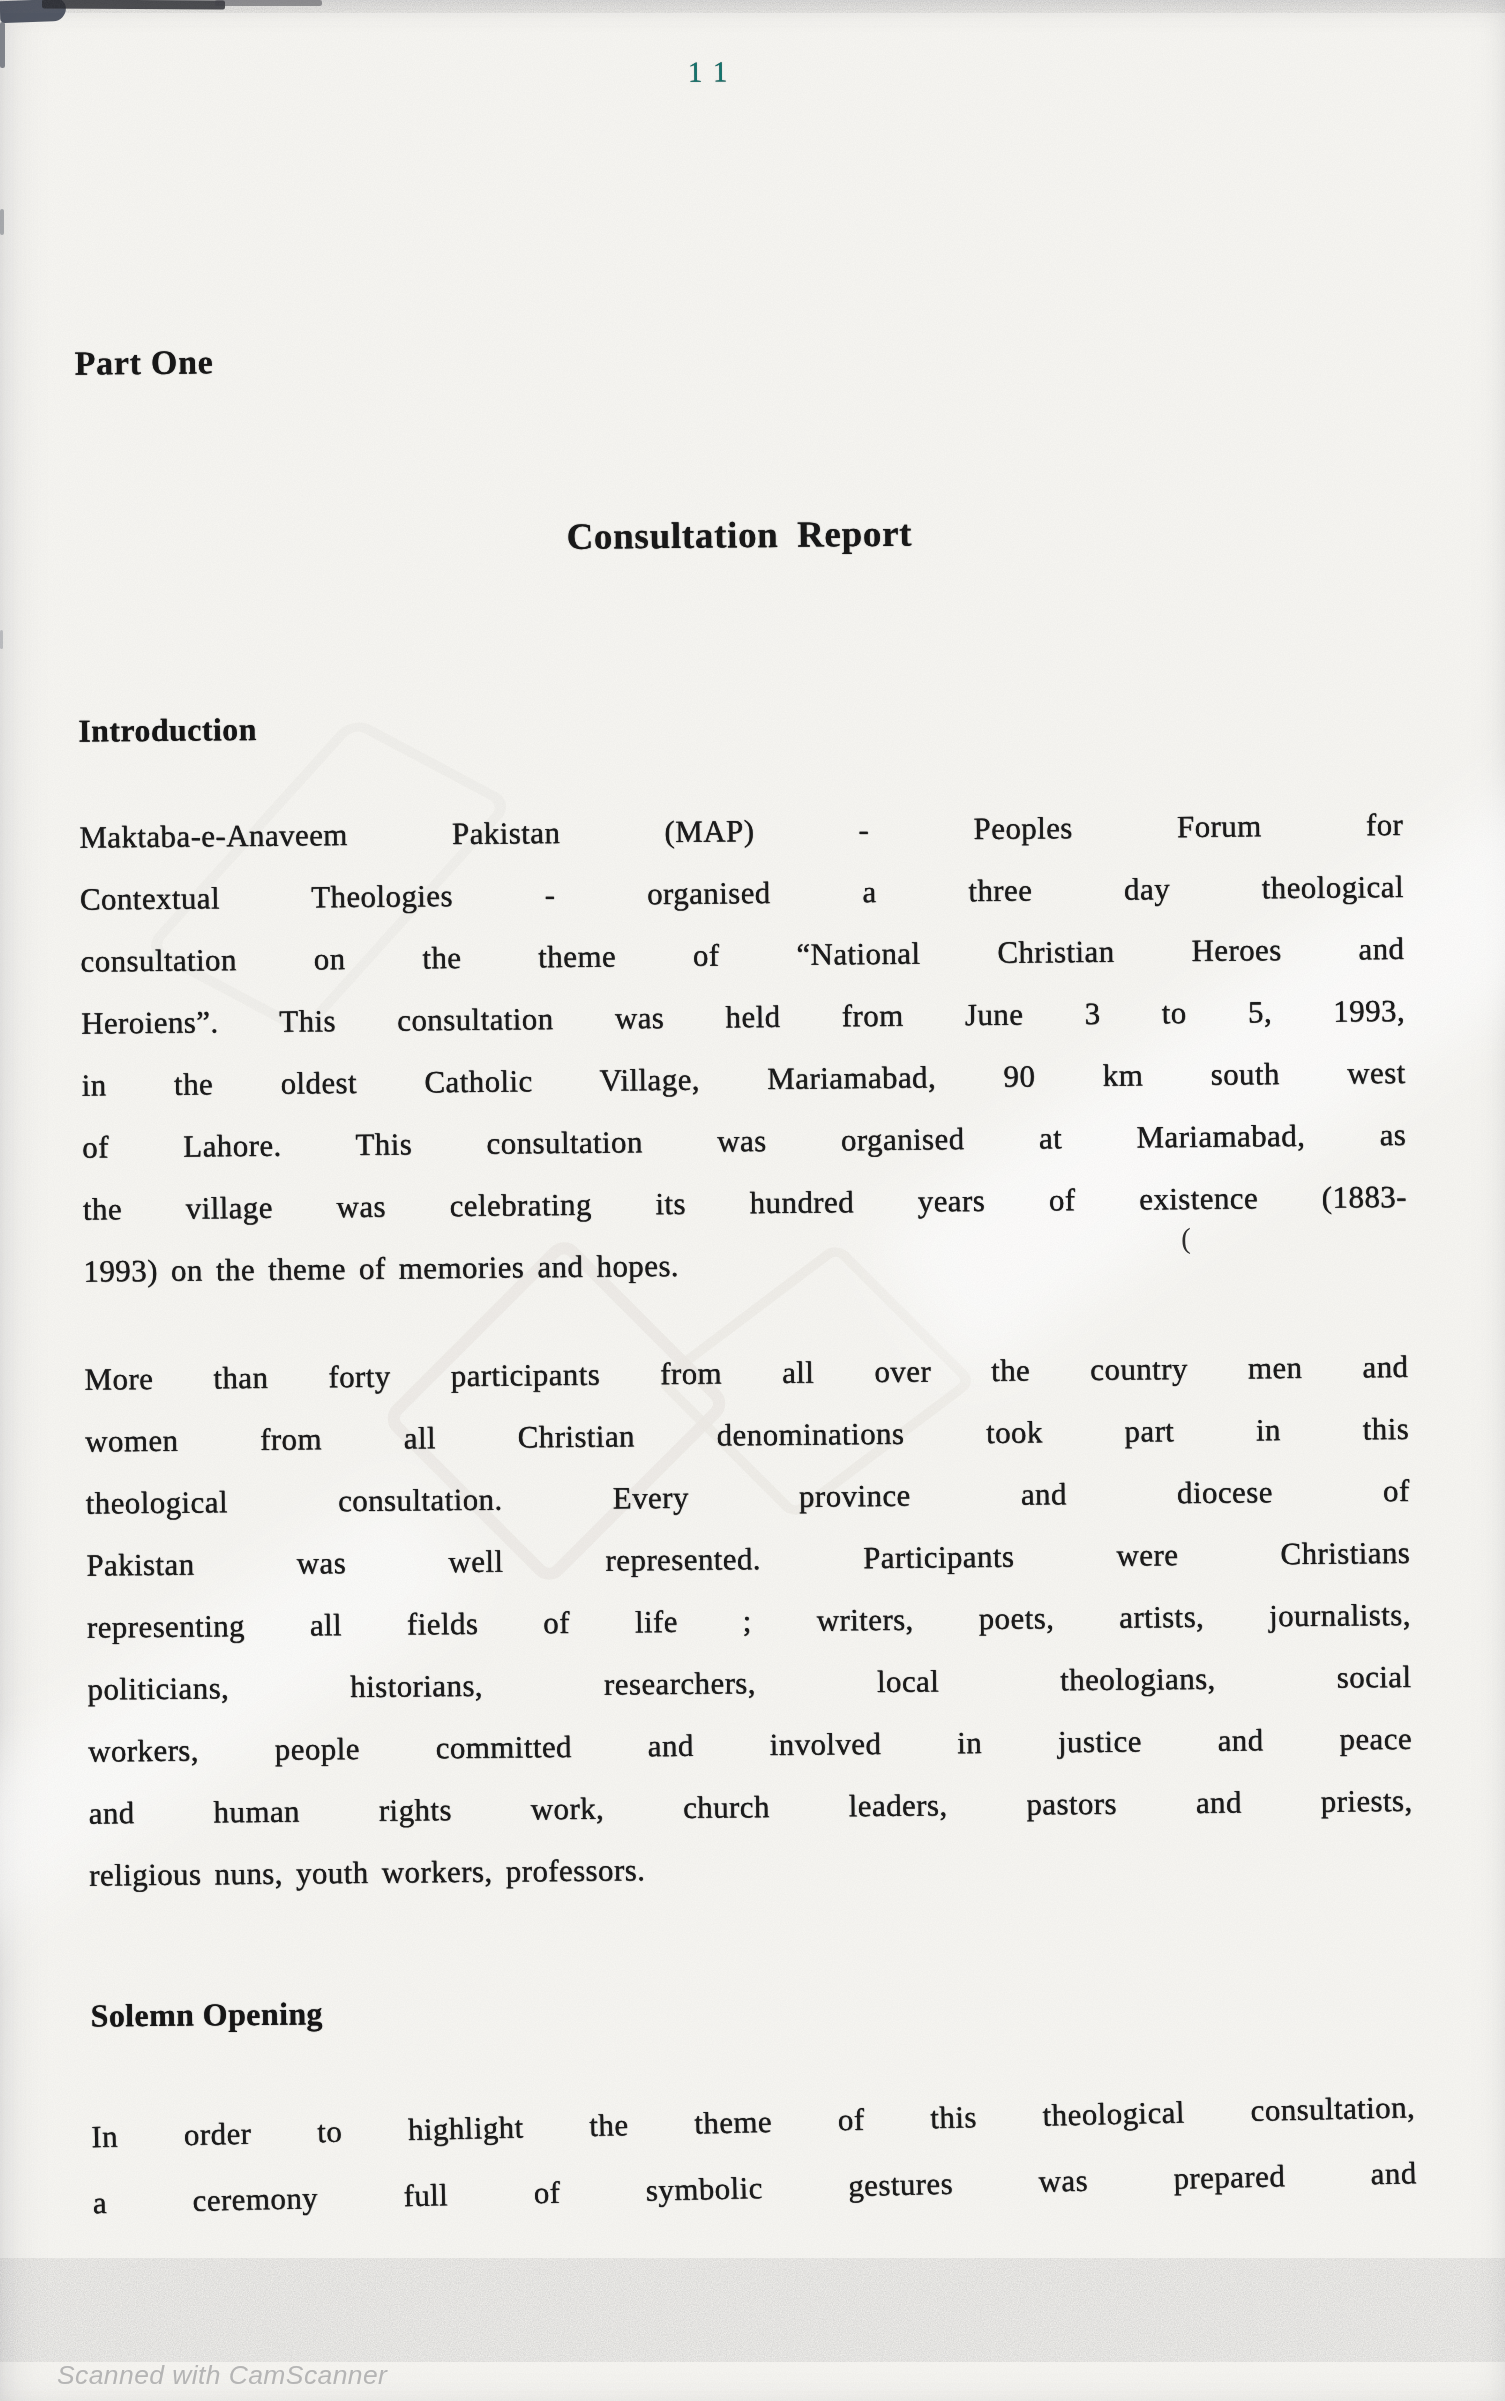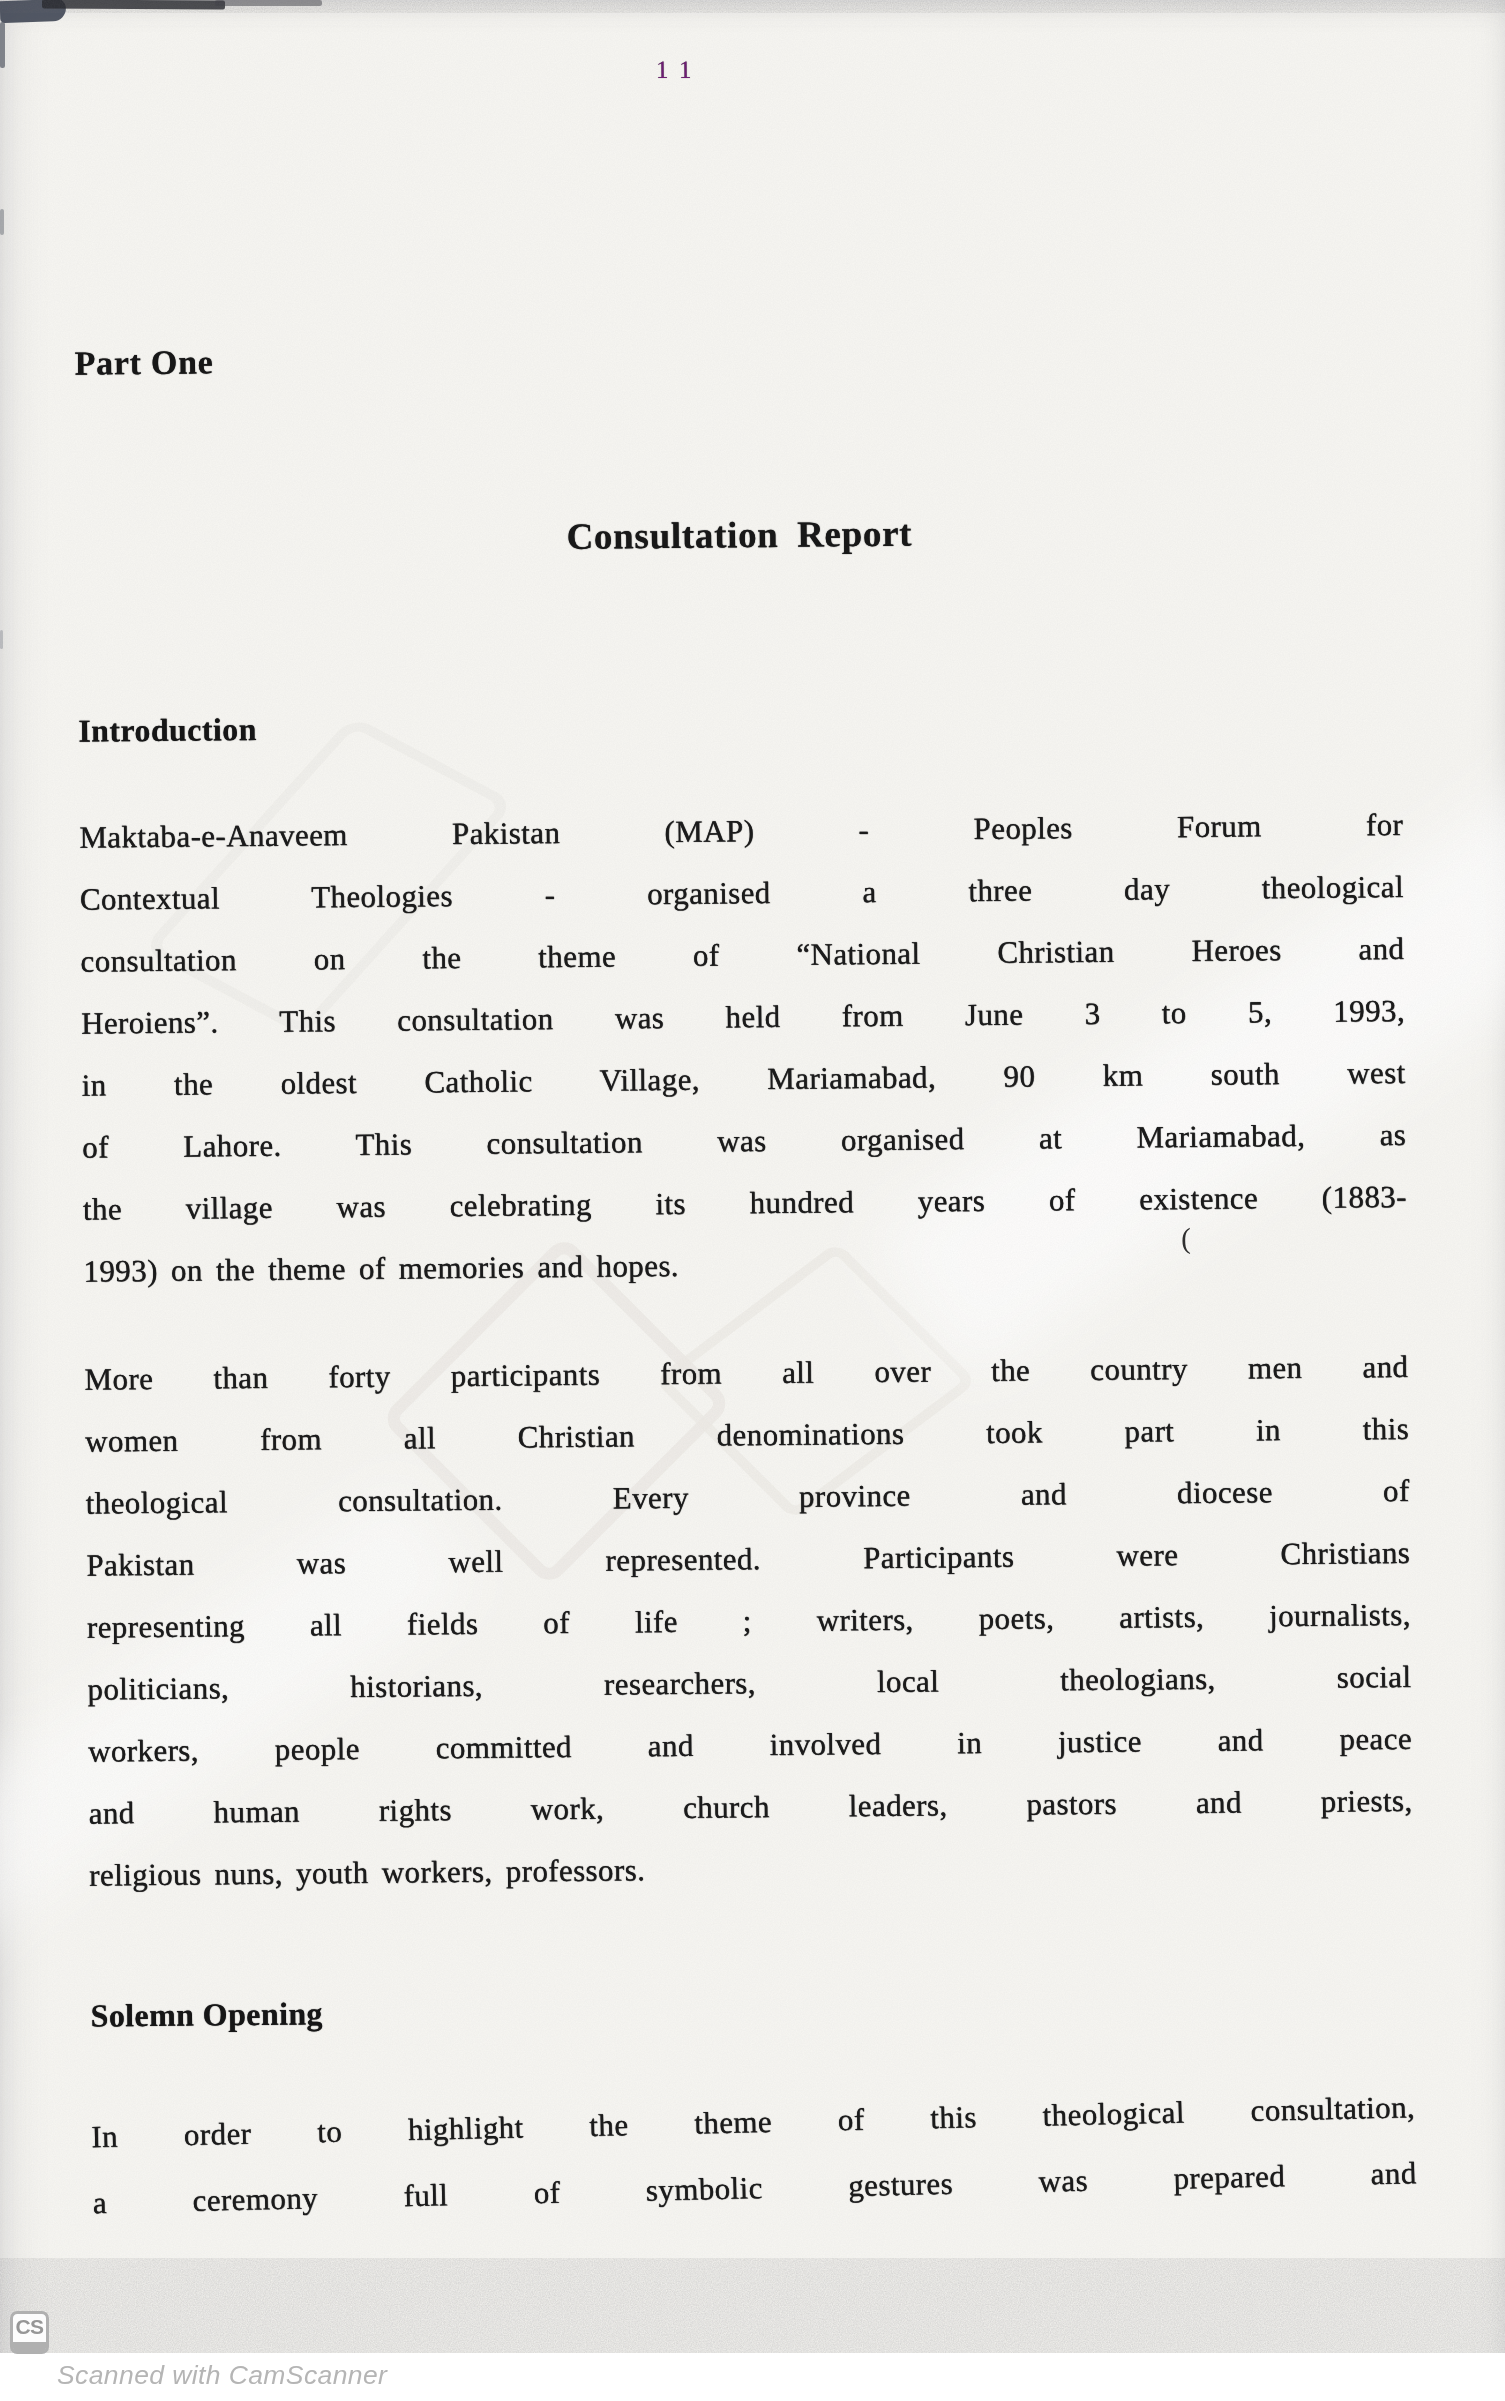--- a/index.html
+++ b/index.html
@@ -23,21 +23,21 @@
   .edge2{position:absolute;left:0;top:209px;width:3.6px;height:26px;background:#6a7078;opacity:.5;border-radius:2.1px;}
   .edge3{position:absolute;left:0;top:630px;width:2.9px;height:18.6px;background:#8a8f96;opacity:.45;border-radius:2.1px;}
   .wm{position:absolute;pointer-events:none;}
   .wm1{left:437px;top:1281px;width:215px;height:236px;border:12px solid #eceae5;transform:rotate(45deg);border-radius:18.6px;opacity:.8;}
   .wm2{left:716px;top:1267px;width:179px;height:208px;border:10.7px solid #edebe6;transform:rotate(45deg) skewX(-8deg);border-radius:15.7px;opacity:.75;}
   .wm3{left:236px;top:723px;width:165px;height:286px;border:10px solid #eeece8;transform:rotate(28deg) skewX(-14deg);border-radius:21.5px;opacity:.65;}
   .glare1{position:absolute;left:823px;top:916px;width:1074px;height:172px;background:rgba(255,255,255,.7);transform:rotate(-35deg);filter:blur(30px);}
   .glare2{position:absolute;left:-179px;top:1661px;width:680px;height:136px;background:rgba(255,255,255,.55);transform:rotate(-35deg);filter:blur(27px);}
   
   .content{position:absolute;left:0;top:0;width:1506px;height:2401px;transform:rotate(-.55deg);transform-origin:43px 286px;}
-  .page-number{position:absolute;left:658px;top:62px;font-size:25px;letter-spacing:11.5px;color:#701a75;text-shadow:0 0 0.7px #333;}
+  .page-number{position:absolute;left:690px;top:62px;font-size:29px;letter-spacing:11.5px;color:#0f766e;text-shadow:0 0 0.7px #333;}
   .h-part{position:absolute;left:74px;top:345px;font-size:34px;font-weight:bold;color:#151515;text-shadow:0 0 1px #222;letter-spacing:0.7px;}
   .h-title{position:absolute;left:0;top:520px;width:1474px;text-align:center;font-size:37px;font-weight:bold;color:#161616;text-shadow:0 0 1.1px #222;word-spacing:8.6px;letter-spacing:0.7px;}
   .h-sec{position:absolute;left:74px;font-size:32px;font-weight:bold;color:#141414;text-shadow:0 0 1px #222;letter-spacing:0.4px;}
   .h-intro{top:713px;}
   .h-solemn{top:1998px;}
   .para{position:absolute;left:74px;width:1324px;font-size:31px;line-height:62px;letter-spacing:0.4px;word-spacing:5px;color:#191919;text-shadow:0 0 0.9px #2a2a2a,0.4px 0.4px 0.6px rgba(0,0,0,.4);}
   .p1{top:807px;}
   .p2{top:1349px;}
   .p3{top:2096px;line-height:66px;transform:rotate(-.75deg);}
   .tline{height:inherit;text-align:justify;text-align-last:justify;}
@@ -108,22 +108,16 @@
   <svg class="grain" width="1506" height="2401" viewBox="0 0 2104 3355">
     <filter id="noiseF">
       <feTurbulence type="fractalNoise" baseFrequency="0.62" numOctaves="3" stitchTiles="stitch"></feTurbulence>
       <feColorMatrix type="matrix" values="0 0 0 0 0.15  0 0 0 0 0.15  0 0 0 0 0.17  0 0 0 0.55 0"></feColorMatrix>
     </filter>
     <rect x="0" y="0" width="2104" height="3355" filter="url(#noiseF)" opacity="0.10"></rect>
     <rect x="0" y="3168" width="2104" height="120" filter="url(#noiseF)" opacity="0.42"></rect>
     <rect x="0" y="0" width="2104" height="16" filter="url(#noiseF)" opacity="0.35"></rect>
   </svg>
 
-  <div class="footer">
-    <div class="cs-logo">
-      <span class="cs-txt">CS</span>
-      <div class="cs-bottom"></div>
-    </div>
-  </div>
   <div class="footer-label">Scanned with CamScanner</div>
 
 </div>
 
 
 </body></html>

